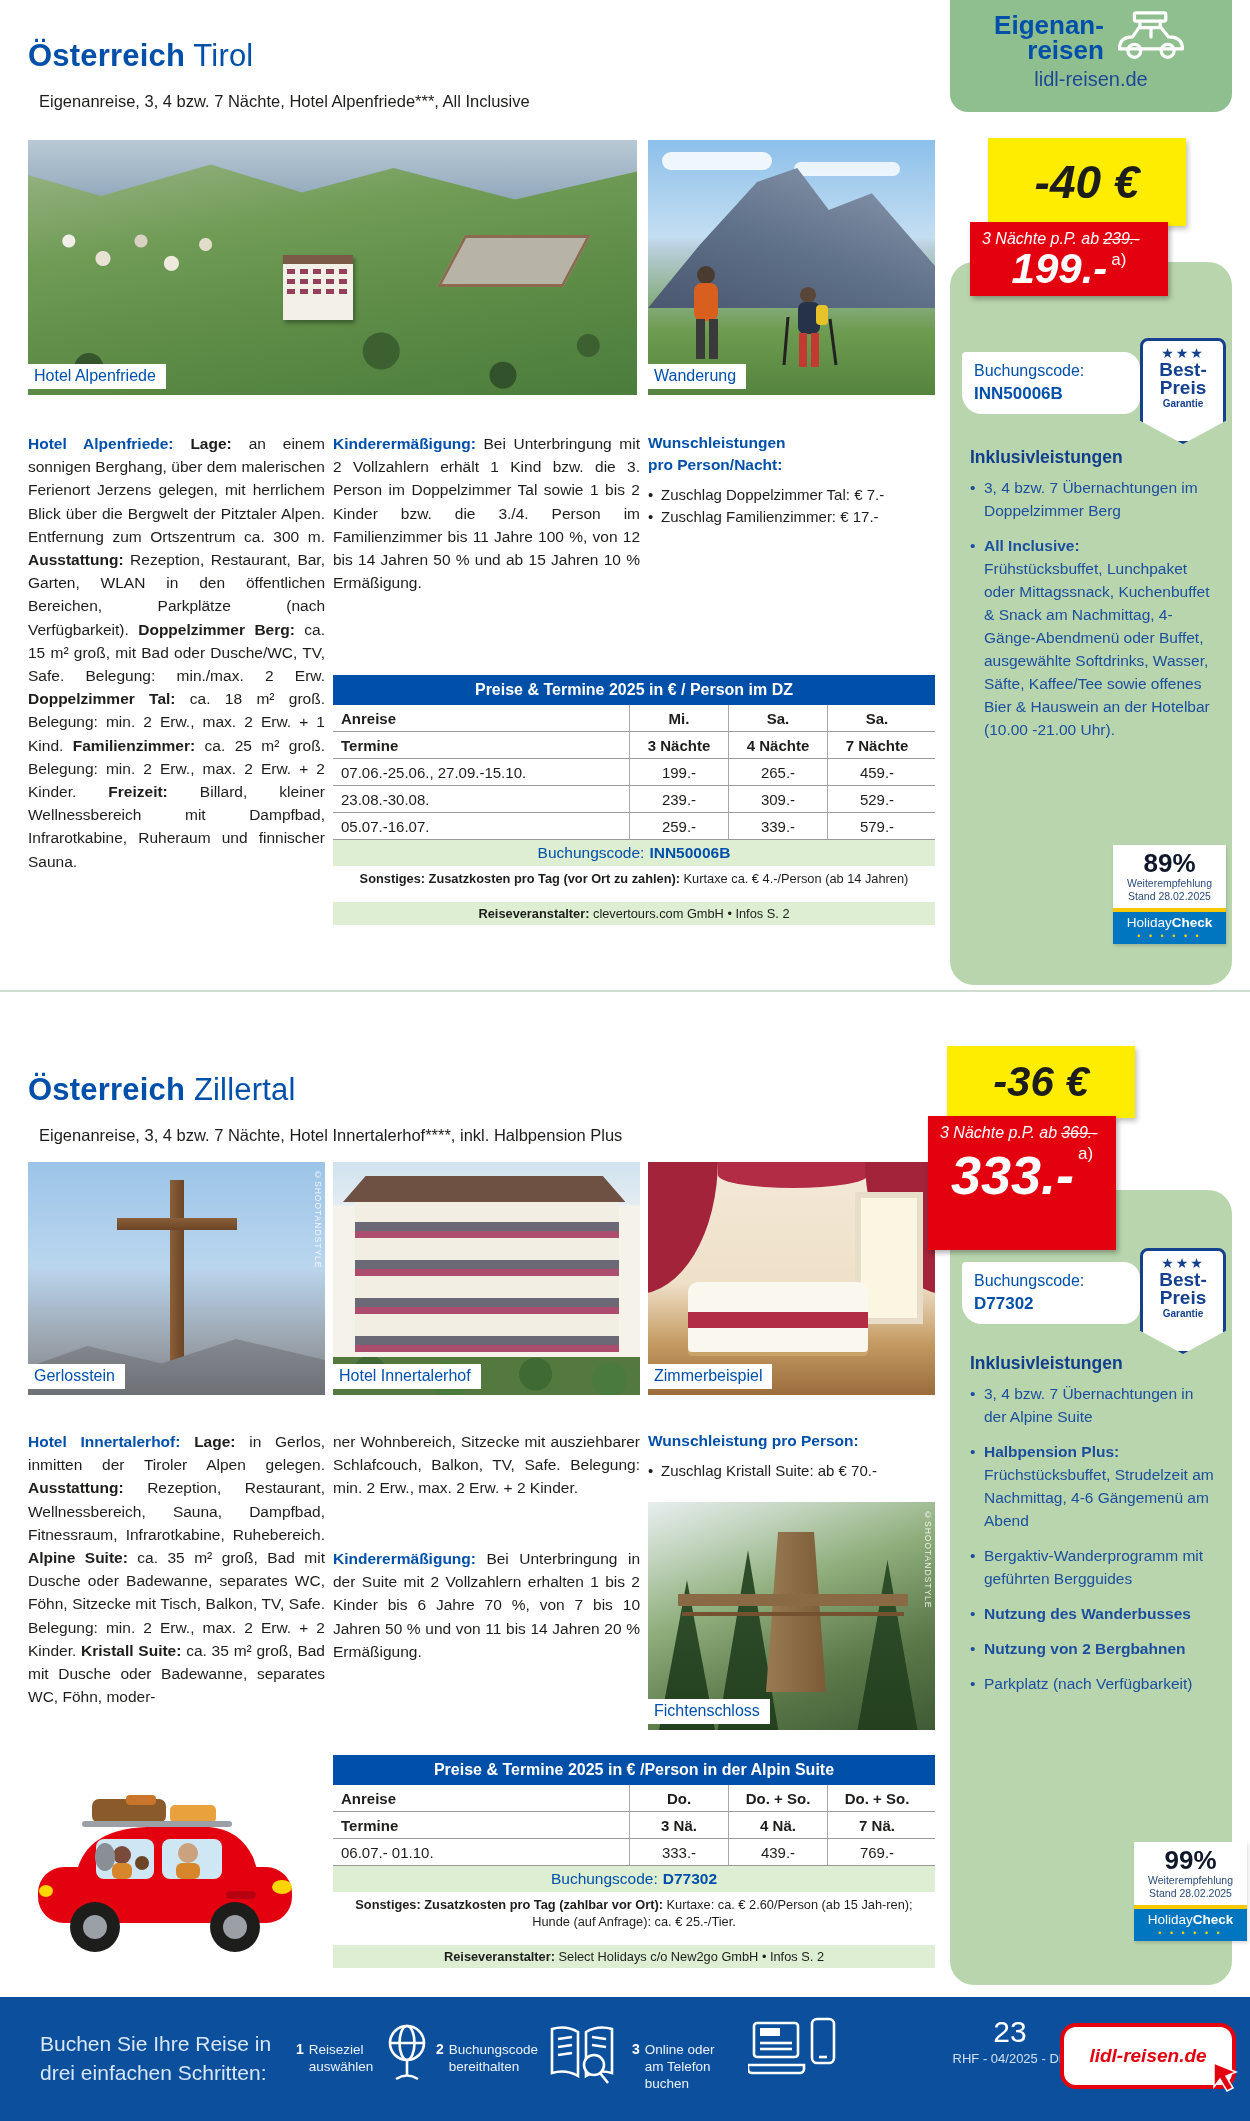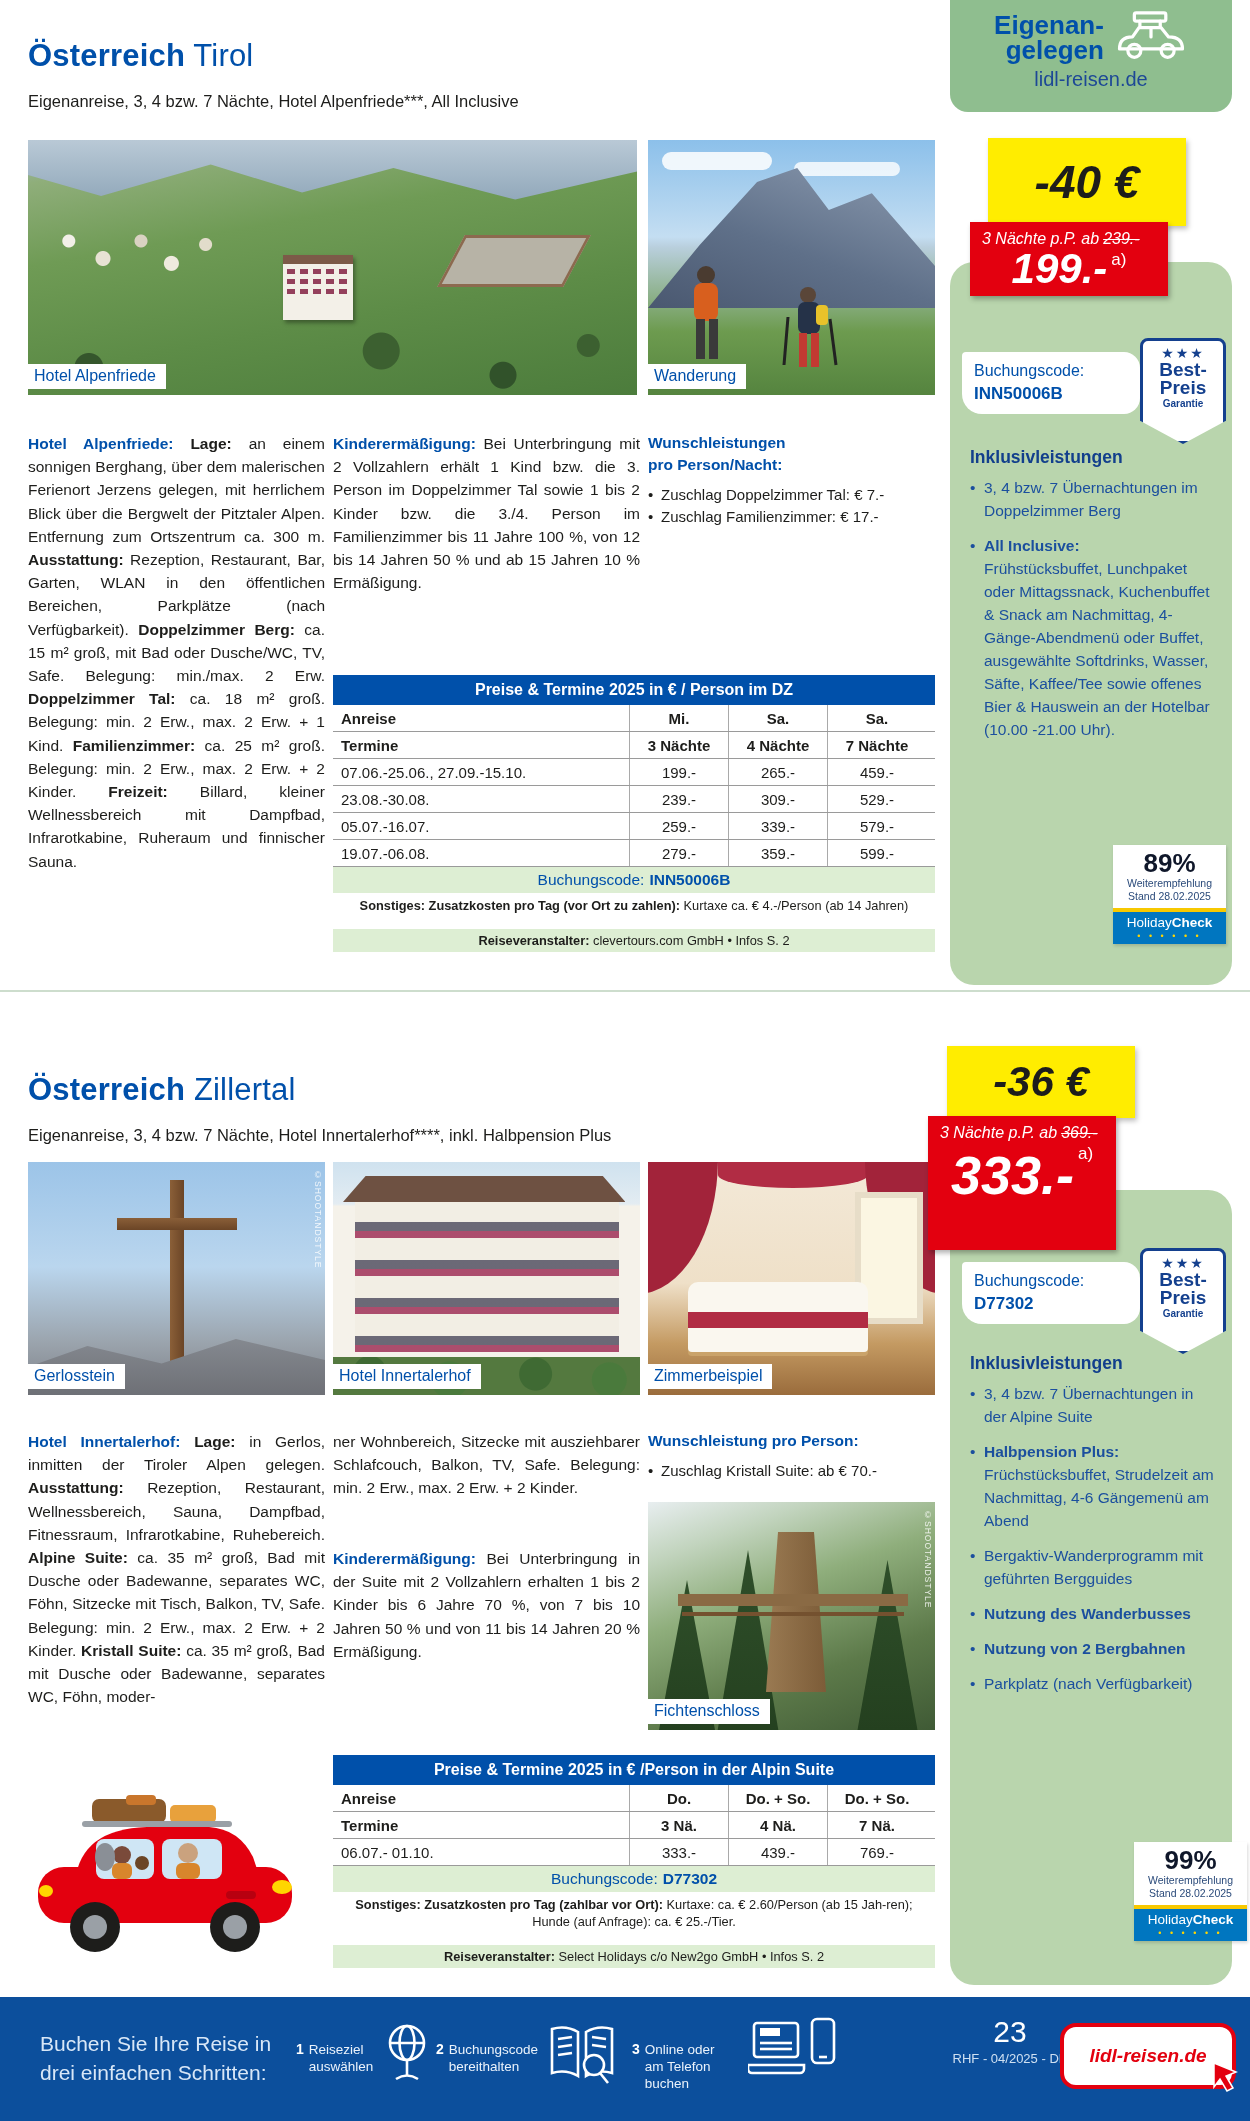--- a/index.html
+++ b/index.html
@@ -4,21 +4,21 @@
 <style>
   html,body{margin:0;padding:0;}
   body{width:1250px;height:2121px;position:relative;background:#ffffff;
        font-family:"Liberation Sans","DejaVu Sans",sans-serif;color:#1d1d1b;}
   .abs{position:absolute;}
 
   
   .sec-title{font-size:31px;color:#0050aa;letter-spacing:.2px;}
   .sec-title .t-bold{font-weight:800;}
   .sec-title .t-rest{font-weight:400;}
-  .sec-sub{font-size:16.5px;color:#1d1d1b;}
+  .sec-sub{font-size:16.5px;color:#1d1d1b;margin-left:11px;}
 
   
   .brand{left:950px;top:0;width:282px;height:112px;background:#8fbe8f;
          border-radius:0 0 18px 18px;}
   .brand-inner{display:flex;justify-content:center;align-items:center;padding-top:10px;}
   .brand-txt{text-align:right;color:#0050aa;font-weight:800;font-size:26px;line-height:25px;}
   .brand-site{text-align:center;color:#1d4896;font-size:20px;margin-top:2px;}
   .brand-car{margin-left:10px;}
 
   
@@ -190,21 +190,21 @@
   .f-logo .lt{color:#e3000f;font-weight:800;font-style:italic;font-size:19px;}
   .f-logo svg{position:absolute;right:-12px;bottom:-10px;}
 </style>
 </head>
 <body>
 
 <div class="abs brand">
   <div class="brand-inner">
     <div class="brand-txt">
       <div>Eigenan-</div>
-      <div>gelegen</div>
+      <div>reisen</div>
     </div>
     <span class="brand-car">
       <svg width="74" height="52" viewBox="0 0 80 56" fill="none" stroke="#ffffff" stroke-width="3.5" stroke-linecap="round" stroke-linejoin="round">
         <rect x="22" y="3" width="34" height="9" rx="2"></rect>
         <line x1="28" y1="12" x2="28" y2="17"></line>
           <line x1="50" y1="12" x2="50" y2="17"></line>
         <path d="M6 42 q0 -13 14 -13 l7 -10 h24 l8 10 q15 0 15 13 z"></path>
         <line x1="40" y1="20" x2="40" y2="29"></line>
         <circle cx="22" cy="44" r="7"></circle>
           <circle cx="58" cy="44" r="7"></circle>
@@ -296,26 +296,20 @@
     <span class="lab">23.08.-30.08.</span>
     <span class="cell">239.-</span>
     <span class="cell">309.-</span>
     <span class="cell">529.-</span>
   </div>
   <div class="trow">
     <span class="lab">05.07.-16.07.</span>
     <span class="cell">259.-</span>
     <span class="cell">339.-</span>
     <span class="cell">579.-</span>
-  </div>
-  <div class="trow">
-    <span class="lab">19.07.-06.08.</span>
-    <span class="cell">279.-</span>
-    <span class="cell">359.-</span>
-    <span class="cell">599.-</span>
   </div>
   <div class="grow">
     <span>Buchungscode:</span>
     <b>INN50006B</b>
   </div>
   <div class="sline">
     <b>Sonstiges: Zusatzkosten pro Tag (vor Ort zu zahlen):</b><span> Kurtaxe ca. € 4.-/Person (ab 14 Jahren)</span>
   </div>
   <div class="vrow">
     <b>Reiseveranstalter:</b><span> clevertours.com GmbH • Infos S. 2</span>

